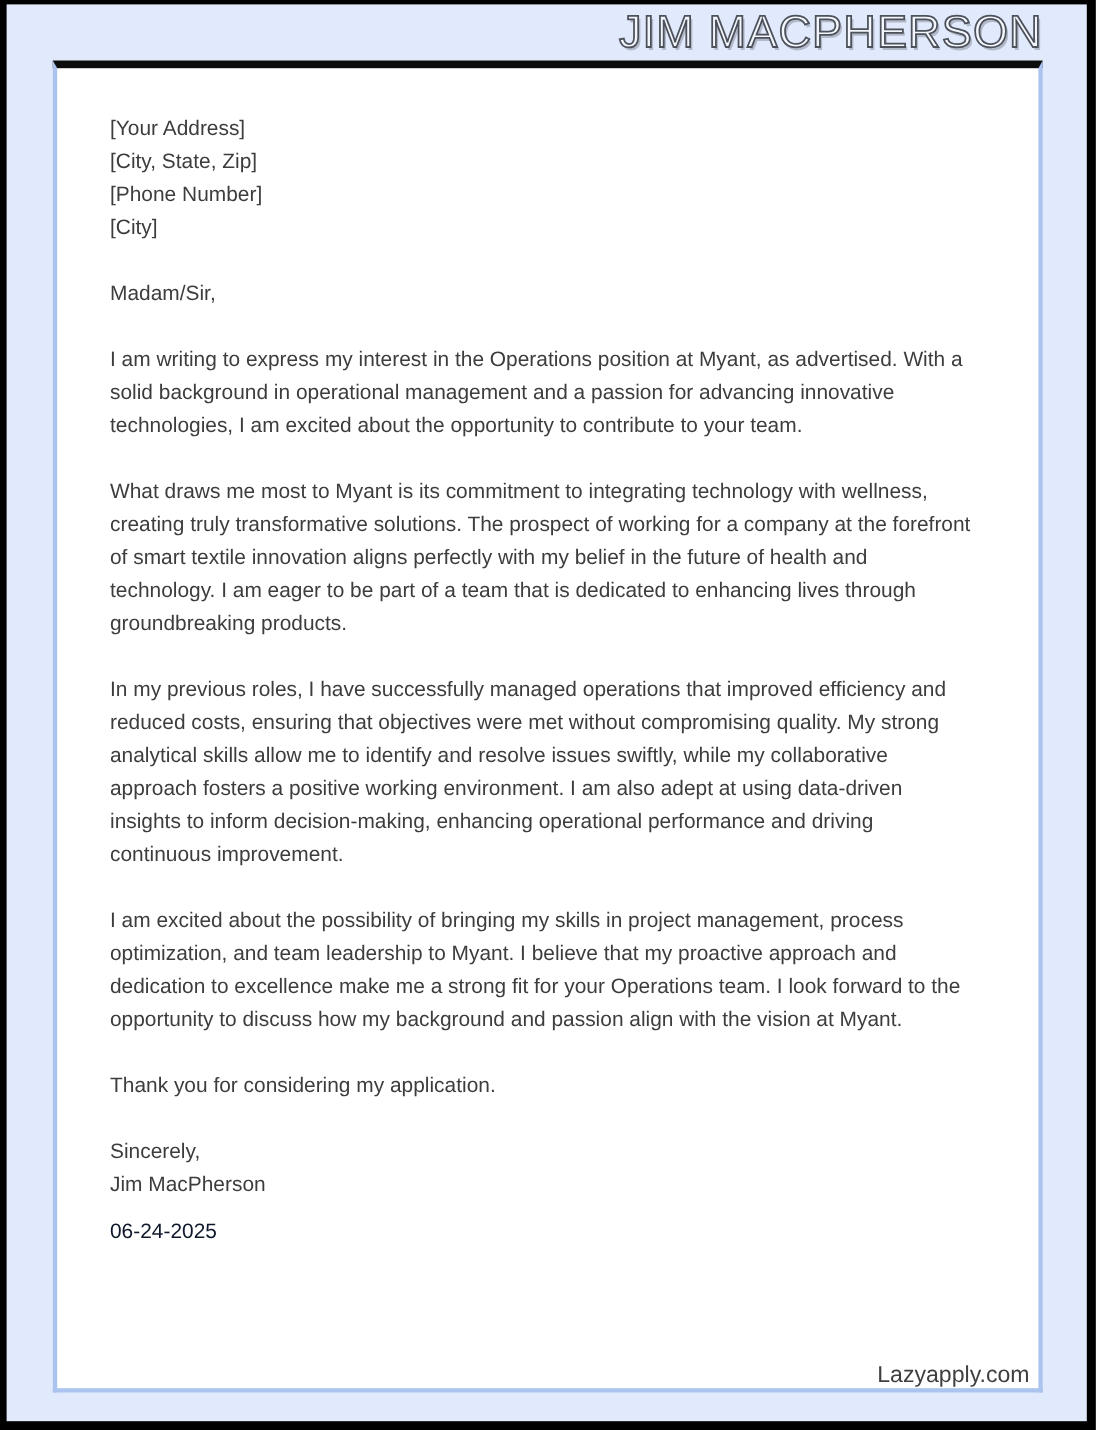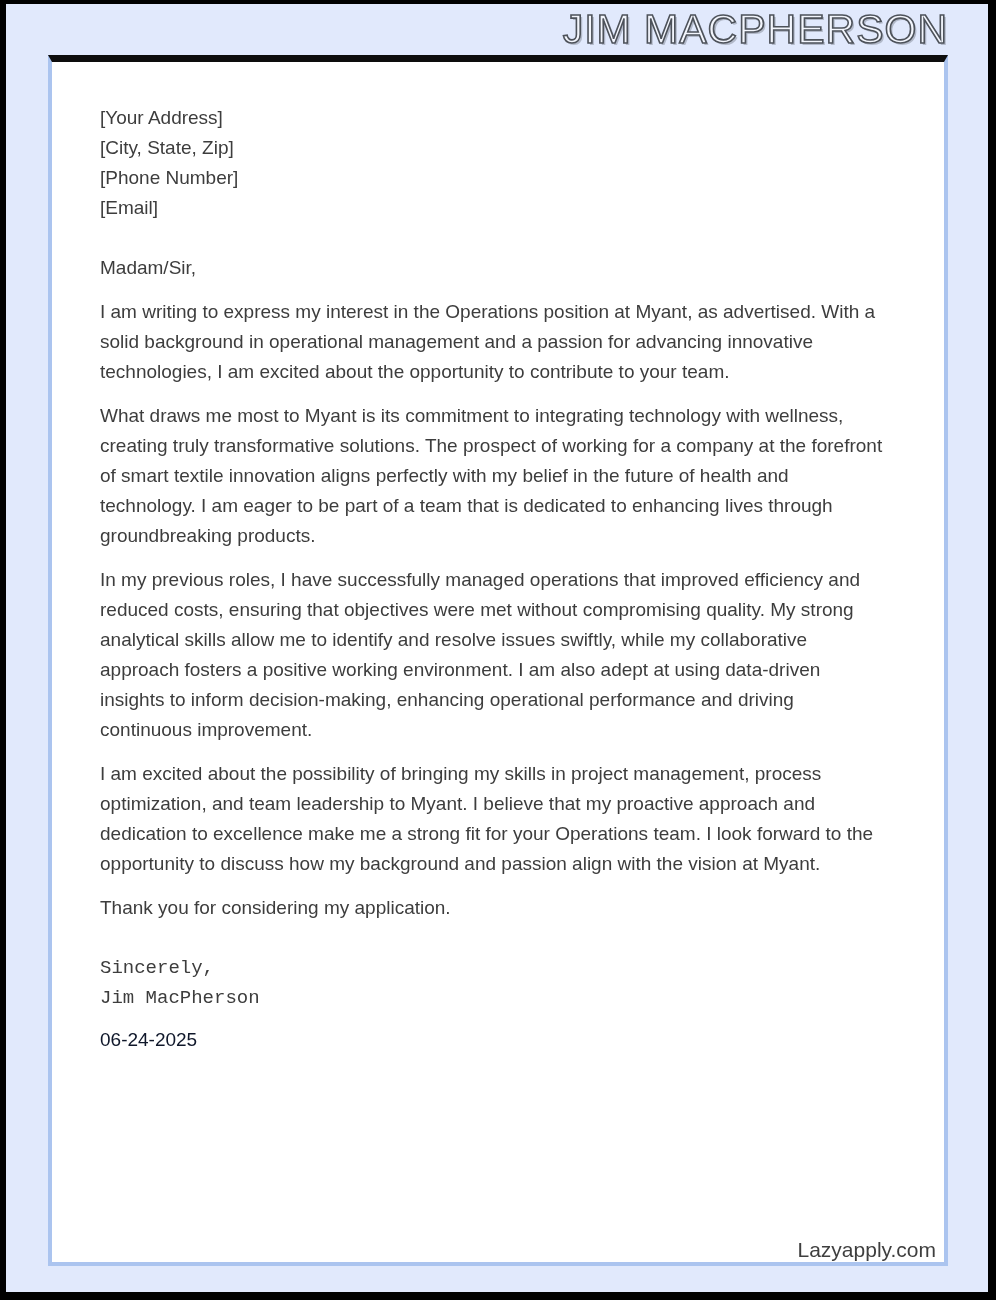--- a/index.html
+++ b/index.html
@@ -45,22 +45,22 @@
   .page-content {
     position: absolute;
     left: 0; top: 0; right: 0; bottom: 0;
     padding: 41px 56px 0 48px;
     color: #3d3d3d;
     font-size: 19px;
     line-height: 30px;
   }
   .address-line { line-height: 30px; }
   .salutation { margin-top: 30px; }
-  .para { margin-top: 14px; }
-  .closing-block { margin-top: 30px; font-family: Liberation Mono, monospace; }
+  .para { margin-top: 30px; }
+  .closing-block { margin-top: 30px; }
   .date {
     margin-top: 12px;
     color: #0f172a;
   }
   .brand {
     position: absolute;
     right: 8px; bottom: 2px;
     font-size: 21px;
     color: #3f3f3f;
     line-height: 20px;
@@ -74,21 +74,21 @@
 
     <div class="header-name">JIM MACPHERSON</div>
 
     <div class="page">
       <div class="page-content">
 
         <div>
           <div class="address-line">[Your Address]</div>
           <div class="address-line">[City, State, Zip]</div>
           <div class="address-line">[Phone Number]</div>
-          <div class="address-line">[Email]</div>
+          <div class="address-line">[City]</div>
         </div>
 
         <div class="salutation">Madam/Sir,</div>
 
         <div class="para">I am writing to express my interest in the Operations position at Myant, as advertised. With a solid background in operational management and a passion for advancing innovative technologies, I am excited about the opportunity to contribute to your team.</div>
         <div class="para">What draws me most to Myant is its commitment to integrating technology with wellness, creating truly transformative solutions. The prospect of working for a company at the forefront of smart textile innovation aligns perfectly with my belief in the future of health and technology. I am eager to be part of a team that is dedicated to enhancing lives through groundbreaking products.</div>
         <div class="para">In my previous roles, I have successfully managed operations that improved efficiency and reduced costs, ensuring that objectives were met without compromising quality. My strong analytical skills allow me to identify and resolve issues swiftly, while my collaborative approach fosters a positive working environment. I am also adept at using data-driven insights to inform decision-making, enhancing operational performance and driving continuous improvement.</div>
         <div class="para">I am excited about the possibility of bringing my skills in project management, process optimization, and team leadership to Myant. I believe that my proactive approach and dedication to excellence make me a strong fit for your Operations team. I look forward to the opportunity to discuss how my background and passion align with the vision at Myant.</div>
         <div class="para">Thank you for considering my application.</div>
 

